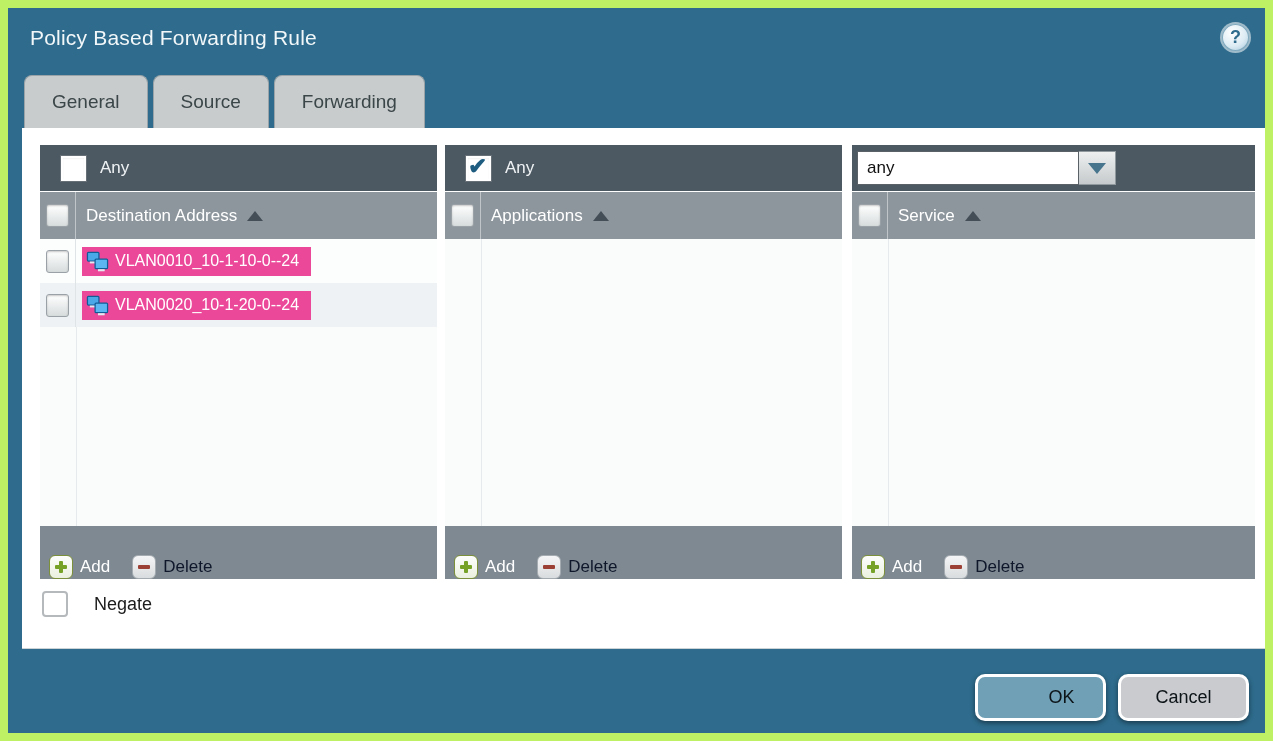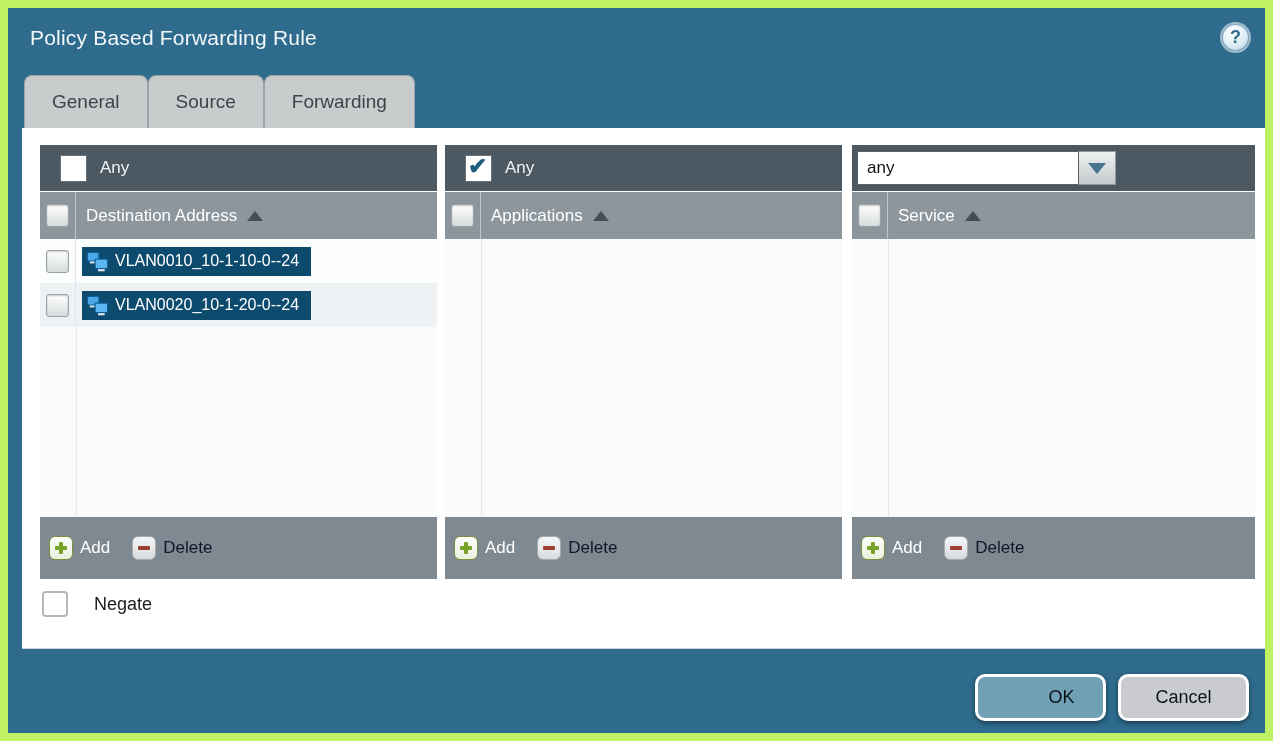--- a/index.html
+++ b/index.html
@@ -9,21 +9,21 @@
   
   .title{position:absolute;left:22px;top:18px;font-size:21px;color:#f2f7f9;letter-spacing:.2px;}
   .help{position:absolute;right:16px;top:16px;width:27px;height:27px;border-radius:50%;
         background:radial-gradient(circle at 38% 32%,#ffffff 0%,#dcebf3 55%,#9cc3d8 100%);
         box-shadow:0 0 0 2px rgba(255,255,255,.55), inset 0 0 0 1px #7fa8bd;cursor:pointer;}
   .help::after{content:"?";position:absolute;left:0;top:0;width:100%;height:100%;
         display:flex;align-items:center;justify-content:center;
         color:#2e6b8c;font-size:18px;font-weight:bold;}
 
   
-  .tabs{position:absolute;left:16px;top:67px;display:flex;height:53px;z-index:3;}
+  .tabs{position:absolute;left:16px;top:67px;display:flex;gap:5px;height:53px;z-index:3;}
   .tab{height:53px;padding:0 27px;background:#c9cccd;border:1px solid #9aa4a8;border-bottom:none;
        border-radius:8px 8px 0 0;display:flex;align-items:center;font-size:19px;color:#3b4648;cursor:pointer;}
   .tab.active{background:#ffffff;border-color:#ffffff;color:#30393c;}
 
   
   .content{position:absolute;left:14px;top:120px;width:1245px;height:521px;background:#ffffff;
            border-bottom:1px solid #ccd3d6;z-index:2;}
 
   
   .col{position:absolute;top:17px;display:flex;flex-direction:column;height:434px;}
@@ -40,24 +40,24 @@
   .htitle{color:#ffffff;font-size:17px;margin-left:10px;}
   .sort-asc{width:0;height:0;border-left:8px solid transparent;border-right:8px solid transparent;
             border-bottom:10px solid #434e57;margin-left:10px;cursor:pointer;}
 
   .list{flex:1 1 auto;background:#fafbfb;position:relative;overflow:hidden;}
   .list::before{content:"";position:absolute;left:36px;top:0;bottom:0;width:1px;background:#e6eaec;}
   .row{height:44px;display:flex;align-items:center;background:#fcfdfd;position:relative;}
   .row.alt{background:#eef2f4;}
   .row .gutter{border-right:1px solid #dfe4e6;height:100%;}
   .chip{display:flex;align-items:center;margin-left:6px;height:29px;padding:0 12px 0 4px;font-size:16px;color:#333;gap:6px;}
-  .chip.selected{background:#0c4a6e;color:#ffffff;}
+  .chip.selected{background:#ec4899;color:#ffffff;}
   .net-icon{flex:0 0 auto;}
 
-  .footbar{height:62px;background:#7e8992;display:flex;align-items:center;padding-left:9px;flex:0 0 auto;}
+  .footbar{height:53px;background:#7e8992;display:flex;align-items:flex-end;padding-left:9px;flex:0 0 auto;}
   .toolbtn{display:flex;align-items:center;gap:7px;cursor:pointer;}
   .toolbtn .lbl{font-size:17px;}
   .addbtn .lbl{color:#ffffff;}
   .delbtn{margin-left:22px;cursor:default;}
   .delbtn .lbl{color:#0f172a;}
   .icon-sq{width:24px;height:24px;border-radius:6px;position:relative;flex:0 0 auto;}
   .icon-add{background:linear-gradient(#fdfefd,#eaf0de);border:1px solid #7c8f3a;}
   .icon-add::before{content:"";position:absolute;left:5px;top:9px;width:12px;height:4px;background:#76a228;border-radius:1px;}
   .icon-add::after{content:"";position:absolute;left:9px;top:5px;width:4px;height:12px;background:#76a228;border-radius:1px;}
   .icon-del{background:linear-gradient(#f4f5f6,#d9dcde);border:1px solid #a5acb1;}

